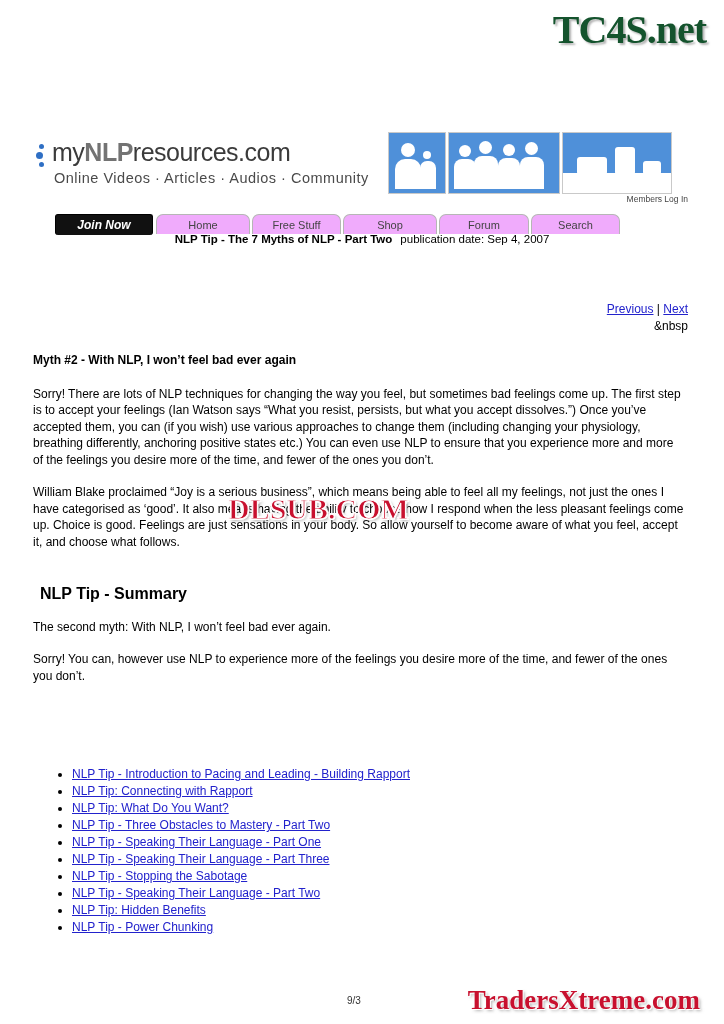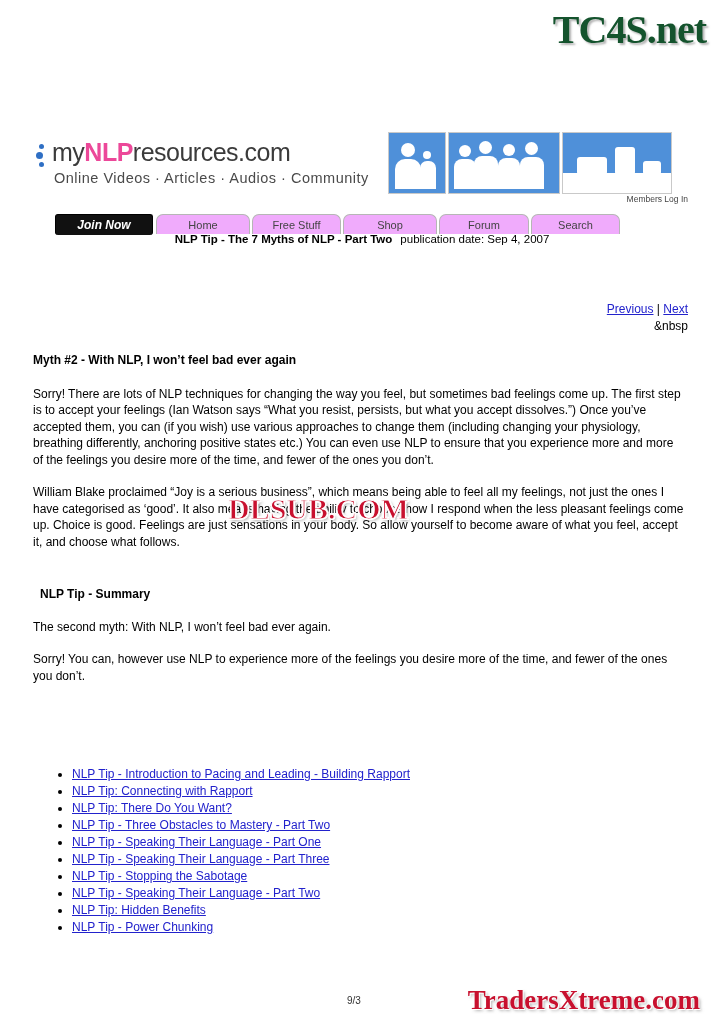--- a/index.html
+++ b/index.html
@@ -69,21 +69,21 @@
     position: absolute;
     left: 16px;
     top: 0;
     font-family: "Liberation Sans", sans-serif;
     font-size: 25px;
     font-weight: normal;
     color: #3b3b3b;
     letter-spacing: -0.5px;
     white-space: nowrap;
   }
-  .logo-text b { color: #ec4899; font-weight: bold; }
+  .logo-text b { color: #737373; font-weight: bold; }
   .logo-sub {
     position: absolute;
     left: 18px;
     top: 32px;
     font-size: 14.5px;
     color: #4a4a4a;
     letter-spacing: 0.5px;
     white-space: nowrap;
   }
 
@@ -206,21 +206,21 @@
     font-size: 12px;
     font-weight: bold;
   }
   .content p {
     margin: 16px 0 0 0;
     text-align: left;
   }
   .content p.first { margin-top: 17px; }
   .summary-head {
     margin-top: 36px;
-    font-size: 12px;
+    font-size: 16px;
     font-weight: bold;
     padding-left: 7px;
   }
 
   
   .linklist {
     position: absolute;
     left: 52px;
     top: 766px;
     width: 620px;
@@ -347,21 +347,21 @@
     <div class="summary-head">NLP Tip - Summary</div>
     <p>The second myth: With NLP, I won’t feel bad ever again.</p>
     <p>Sorry! You can, however use NLP to experience more of the feelings you desire more of the time, and fewer of the ones you don’t.</p>
   </div>
 
   <div class="dlsub">DLSUB.COM</div>
 
   <ul class="linklist">
     <li><a href="#">NLP Tip - Introduction to Pacing and Leading - Building Rapport</a></li>
     <li><a href="#">NLP Tip: Connecting with Rapport</a></li>
-    <li><a href="#">NLP Tip: There Do You Want?</a></li>
+    <li><a href="#">NLP Tip: What Do You Want?</a></li>
     <li><a href="#">NLP Tip - Three Obstacles to Mastery - Part Two</a></li>
     <li><a href="#">NLP Tip - Speaking Their Language - Part One</a></li>
     <li><a href="#">NLP Tip - Speaking Their Language - Part Three</a></li>
     <li><a href="#">NLP Tip - Stopping the Sabotage</a></li>
     <li><a href="#">NLP Tip - Speaking Their Language - Part Two</a></li>
     <li><a href="#">NLP Tip: Hidden Benefits</a></li>
     <li><a href="#">NLP Tip - Power Chunking</a></li>
   </ul>
 
   <div class="page-num">9/3</div>

